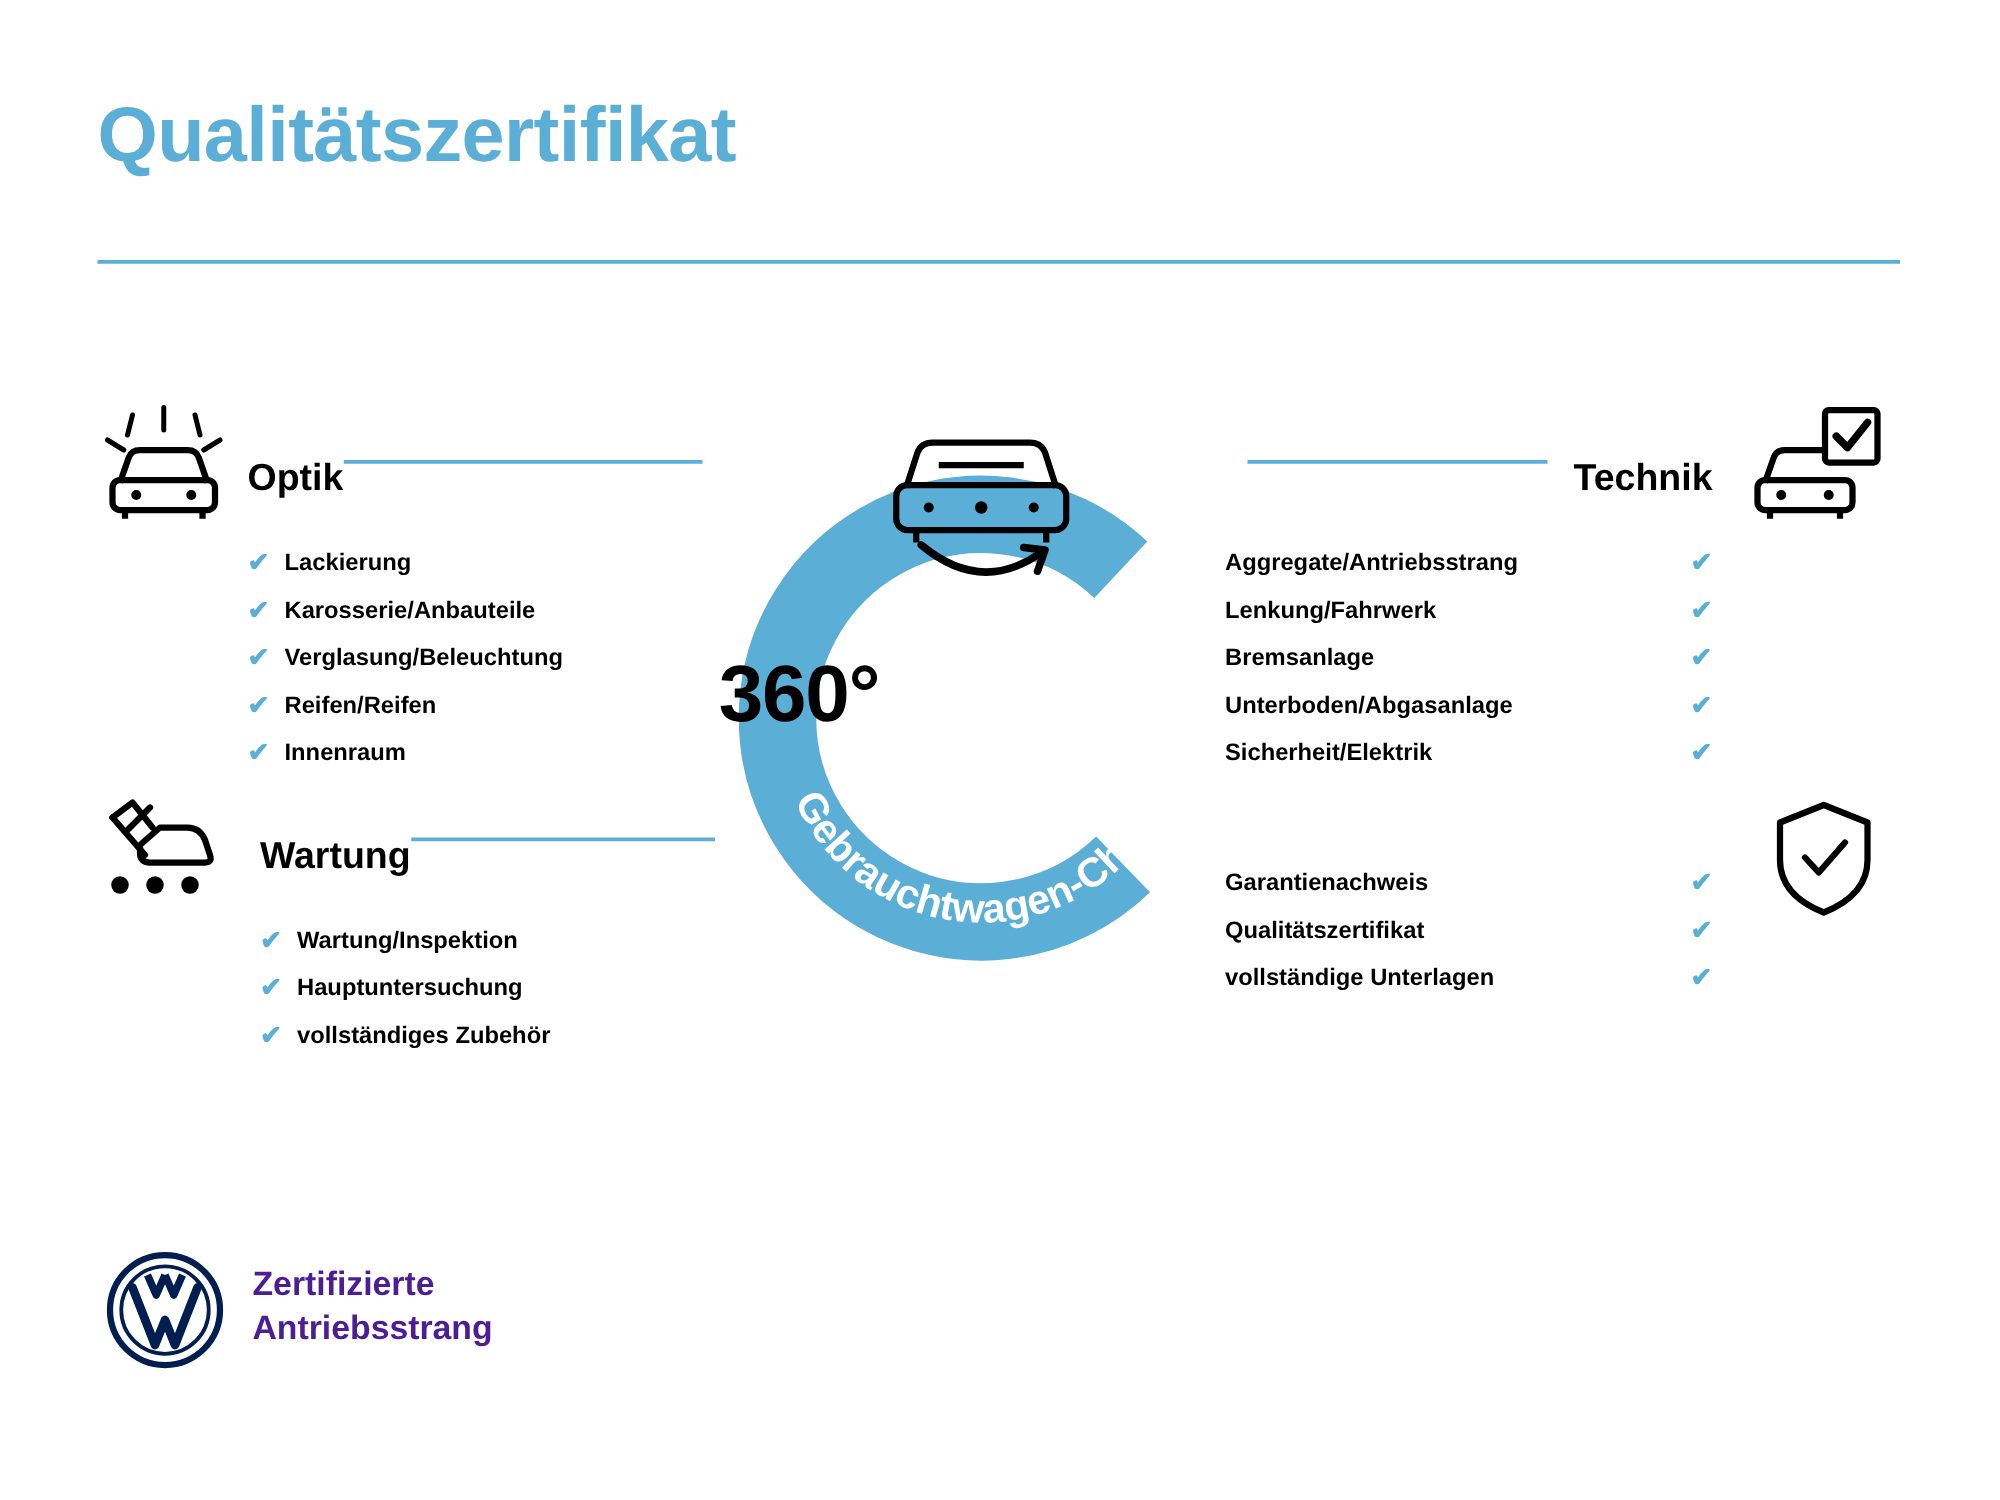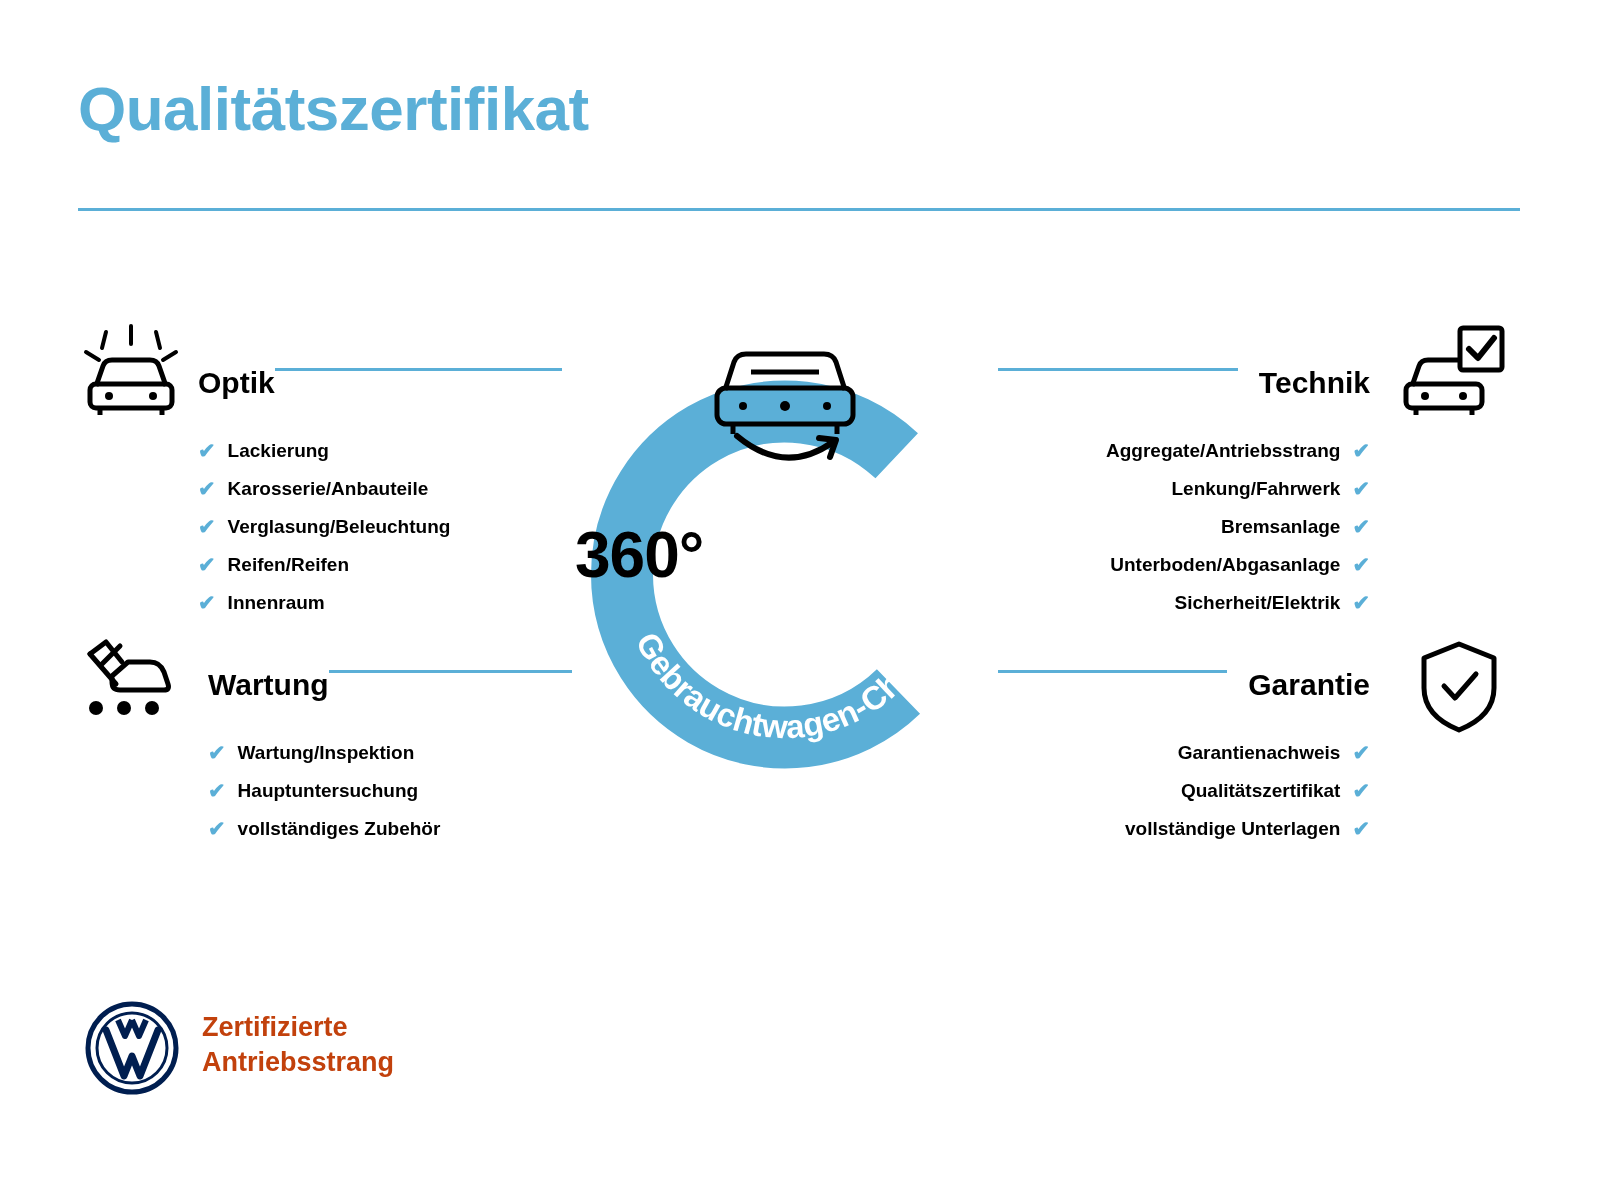--- a/index.html
+++ b/index.html
@@ -78,21 +78,21 @@
 
   
   .left .section-head { flex-direction: row-reverse; }
   .left .section-rule { margin-left: 0; margin-right: 18px; }
   .left .item { justify-content: flex-start; }
   .left .check { margin-right: 12px; }
 
   
   .right .section-head { flex-direction: row; gap: 21px; }
   .right .section-rule { margin-right: 0; margin-left: 18px; }
-  .right .item { justify-content: flex-end; }
+  .right .item { justify-content: space-between; }
   .right .check { margin-left: 12px; }
 
   
   #sec-optik    { left: 198px; top: 368px; width: 382px; }
   #sec-wartung  { left: 208px; top: 670px; width: 382px; }
   #sec-technik  { left: 980px; top: 368px; width: 390px; }
   #sec-garantie { left: 980px; top: 670px; width: 390px; }
 
   
   .icon-box {
@@ -129,21 +129,21 @@
     position: absolute;
     left: 84px;
     top: 1000px;
   }
   .footer-text {
     position: absolute;
     left: 202px;
     top: 1010px;
     font-size: 27px;
     font-weight: bold;
-    color: #c2410c;
+    color: #4c1d95;
     line-height: 1.28;
   }
 </style>
 </head>
 <body>
 
 <div class="page-title">Qualitätszertifikat</div>
 <div class="title-rule"></div>
 
 <div class="icon-box" id="icon-optik">
@@ -306,24 +306,20 @@
       <span class="check">✔</span>
     </div>
     <div class="item">
       <span>Sicherheit/Elektrik</span>
       <span class="check">✔</span>
     </div>
   </div>
 </div>
 
 <div class="section right" id="sec-garantie">
-  <div class="section-head">
-    <div class="section-rule"></div>
-    <div class="section-title">Garantie</div>
-  </div>
   <div class="item-list">
     <div class="item">
       <span>Garantienachweis</span>
       <span class="check">✔</span>
     </div>
     <div class="item">
       <span>Qualitätszertifikat</span>
       <span class="check">✔</span>
     </div>
     <div class="item">

